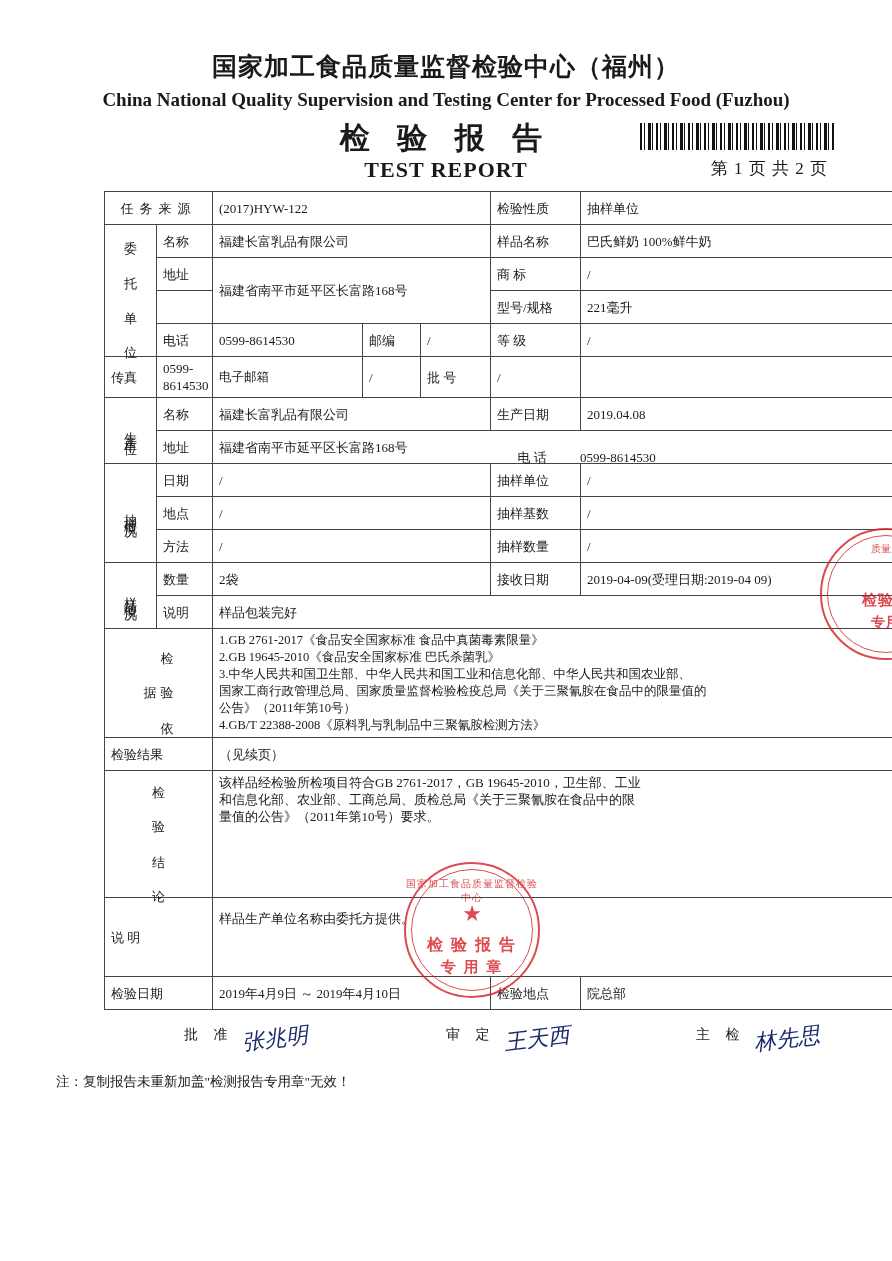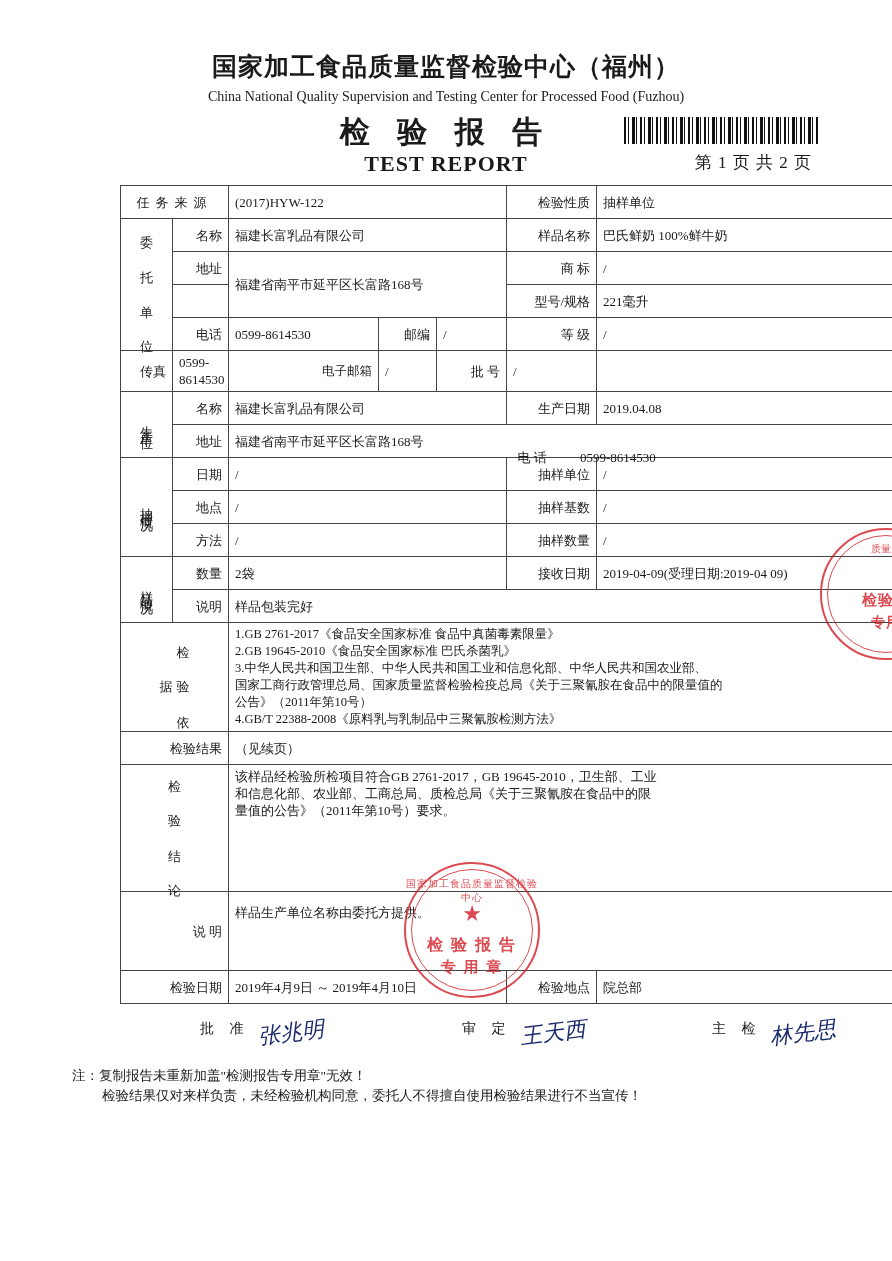--- a/index.html
+++ b/index.html
@@ -13,36 +13,36 @@
     font-family: "Liberation Serif", "DejaVu Serif", serif;
     color: #1a1a1a;
     position: relative;
     overflow: hidden;
   }
   .page {
     position: relative;
     width: 892px;
     height: 1261px;
     box-sizing: border-box;
-    padding: 0 72px;
+    padding: 0 56px;
   }
   
   .hdr {
     text-align: center;
     padding-top: 50px;
   }
   .hdr-cn {
     font-size: 25px;
     font-weight: bold;
     letter-spacing: 1px;
     font-family: "Liberation Serif", "DejaVu Serif", serif;
   }
   .hdr-en {
-    font-size: 14px;
-    font-weight: normal;
+    font-size: 19px;
+    font-weight: bold;
     margin-top: 6px;
     font-family: "Liberation Serif", "DejaVu Serif", serif;
   }
   .title-row {
     position: relative;
     margin-top: 10px;
     height: 62px;
   }
   .title-cn {
     font-size: 30px;
@@ -106,21 +106,21 @@
   }
   table.main td {
     border: 1px solid #444;
     padding: 3px 6px;
     vertical-align: middle;
     height: 26px;
     line-height: 17px;
     font-family: "Liberation Serif", "DejaVu Serif", serif;
   }
   .lbl {
-    text-align: right;
+    text-align: left;
     white-space: nowrap;
   }
   .lbl-sp {
     text-align: center;
     letter-spacing: 6px;
     padding-left: 8px;
     white-space: nowrap;
   }
   .vlbl {
     text-align: center;
@@ -460,21 +460,20 @@
       <span class="sig-mark">王天西</span>
     </div>
     <div class="sig-item" style="left:640px">
       <span class="sig-label">主 检</span>
       <span class="sig-mark">林先思</span>
     </div>
   </div>
 
   <div class="foot">
     <div>注：复制报告未重新加盖"检测报告专用章"无效！</div>
-    <div class="l2">检验结果仅对来样负责，未经检验机构同意，委托人不得擅自使用检验结果进行不当宣传！</div>
   </div>
 
   <div class="stamp" id="stamp-main">
     <div class="ring"></div>
     <div class="arc">国家加工食品质量监督检验中心</div>
     <div class="star">★</div>
     <div class="mid">检 验 报 告</div>
     <div class="bot">专 用 章</div>
   </div>
 

